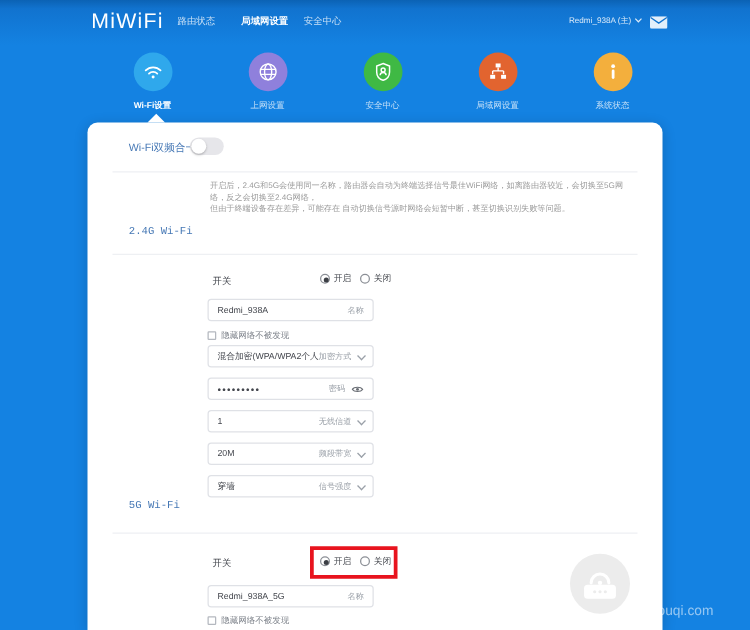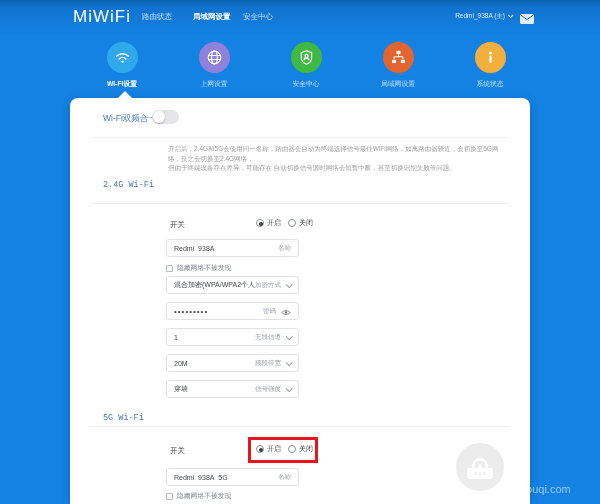--- a/index.html
+++ b/index.html
@@ -192,21 +192,21 @@
       <span class="flabel">频段带宽</span>
       <span class="chev"></span>
     </div>
 
     <div class="field" style="top:282px">
       <span class="fval">穿墙</span>
       <span class="flabel">信号强度</span>
       <span class="chev"></span>
     </div>
 
-    <div class="sec-title" style="top:315px">5G Wi-Fi</div>
+    <div class="sec-title" style="top:301px">5G Wi-Fi</div>
     <div class="divider" style="top:328px"></div>
 
     <div class="form-label" style="top:348px">开关</div>
     <div class="red-box"></div>
     <div class="radio-group" style="top:346px">
       <span class="radio checked"></span>
       <span class="radio-label">开启</span>
       <span class="radio"></span>
       <span class="radio-label">关闭</span>
     </div>

